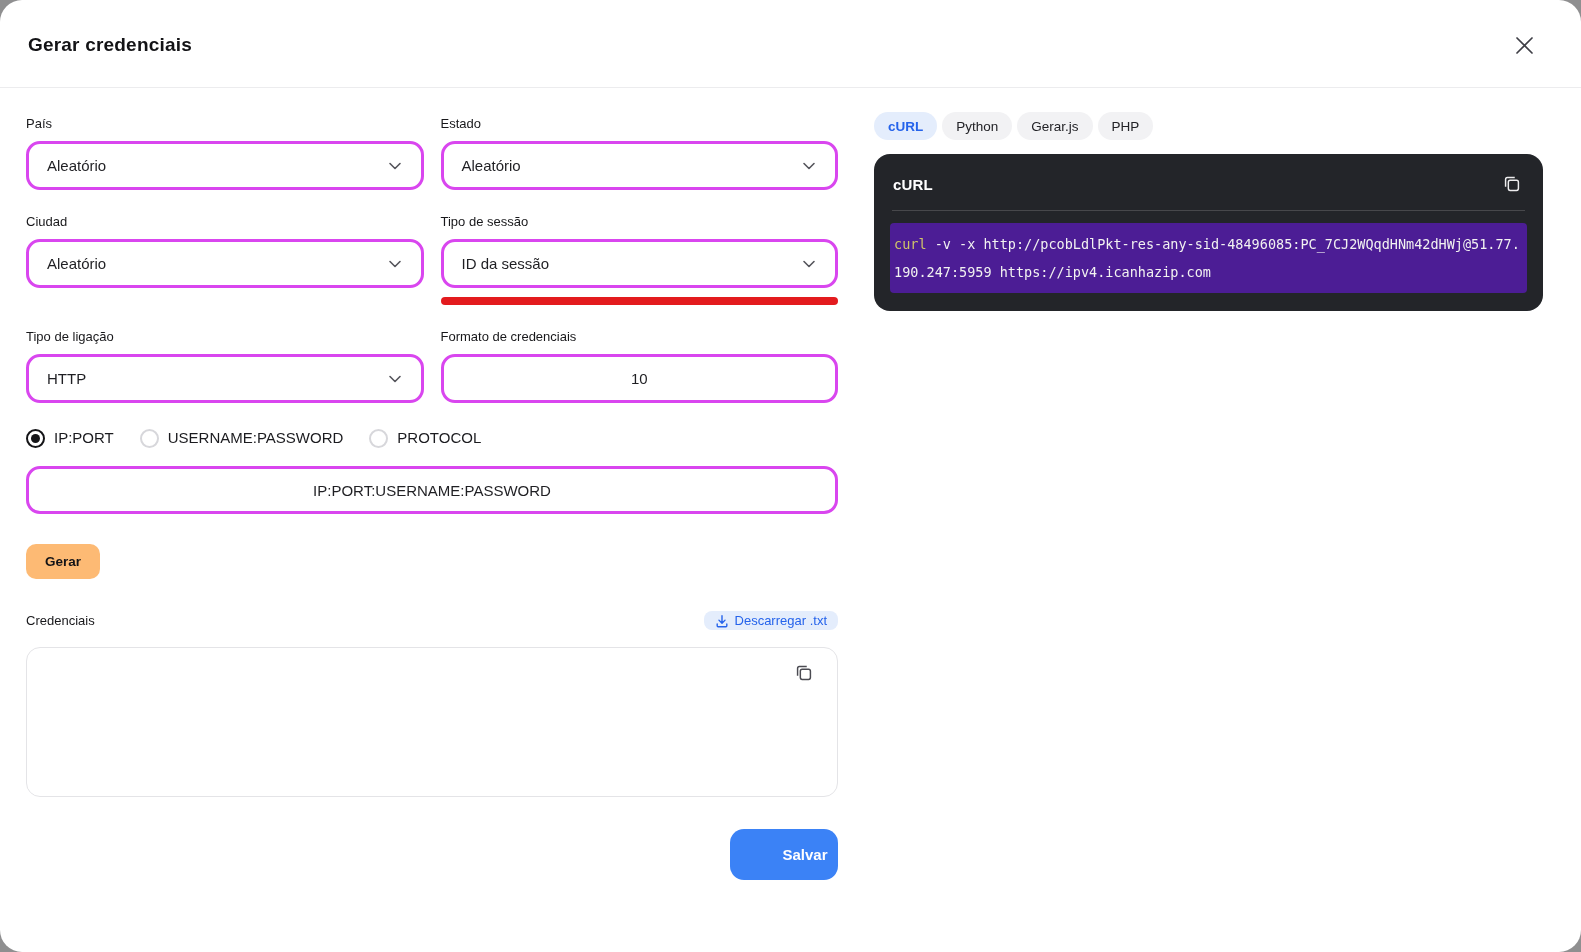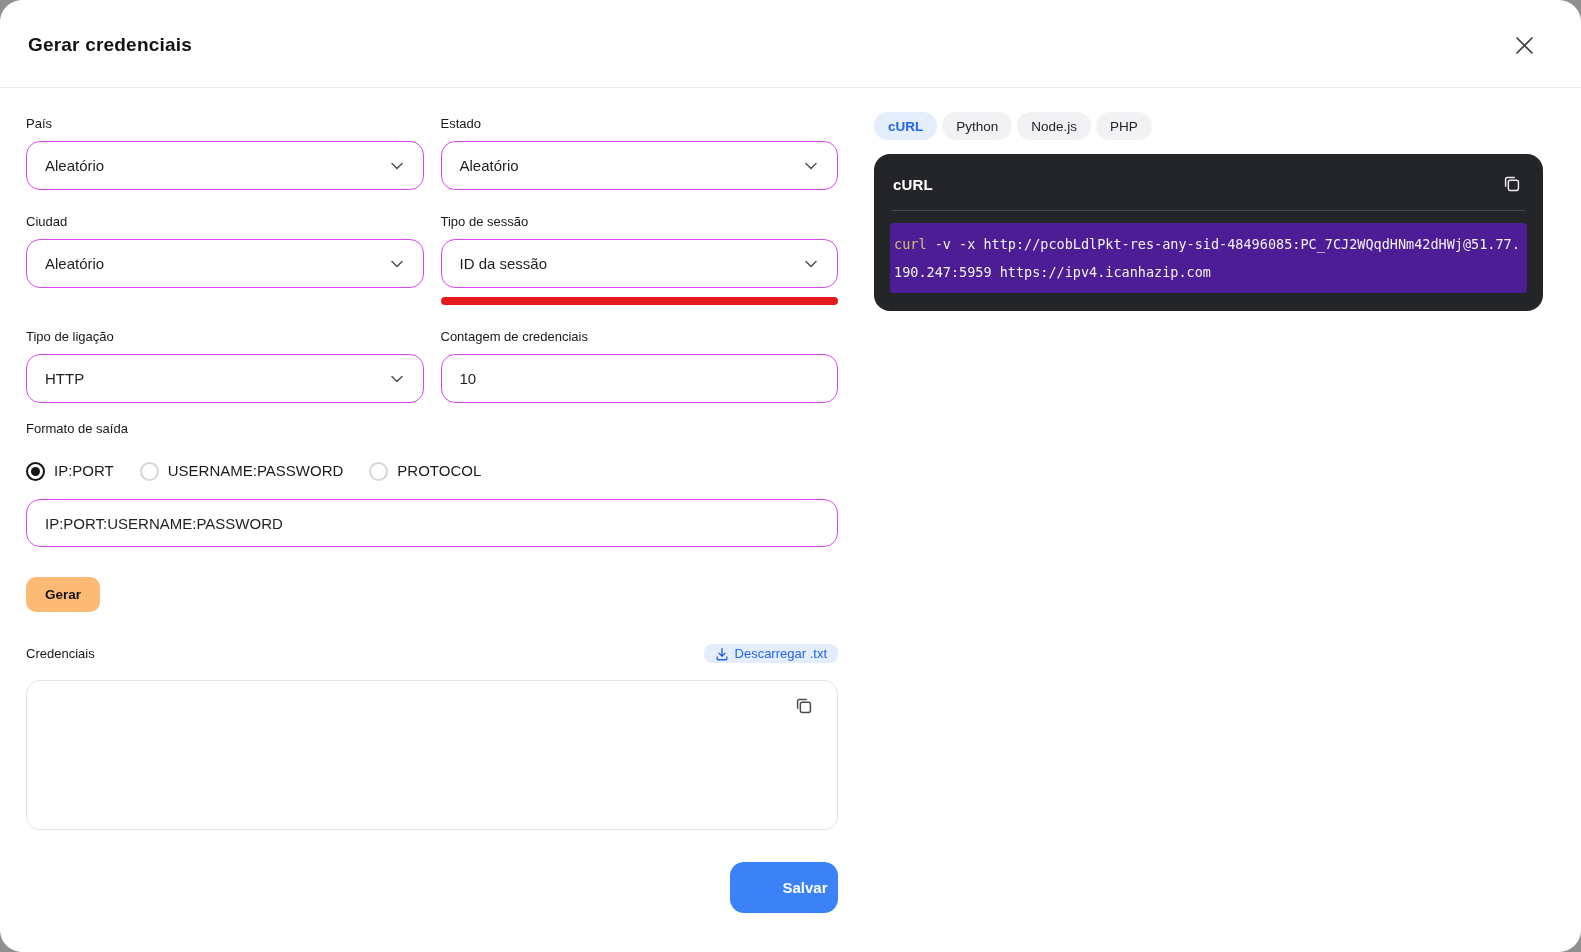--- a/index.html
+++ b/index.html
@@ -34,29 +34,29 @@
   .content { display:flex; padding:0 38px 0 26px; }
   .left-col { width:812px; flex:none; }
   .right-col { flex:1; margin-left:36px; }
 
   
   .grid2 { display:grid; grid-template-columns:1fr 1fr; column-gap:17px; }
   .field { margin-top:28px; }
   .field-label { display:block; font-size:13px; color:#18181b; margin-bottom:10px; }
   .select-box, .text-input {
     height:49px; width:100%;
-    border:1px solid #d946ef; border-radius:14px;
+    border:3px solid #d946ef; border-radius:14px;
     background:#fff;
     display:flex; align-items:center; justify-content:space-between;
     padding:0 18px;
     font-size:15px; color:#1f1f23;
     font-family:"Liberation Sans", sans-serif;
     cursor:pointer;
   }
-  .text-input { cursor:text; }
+  .text-input { cursor:text;text-align:center; }
   input.text-input { display:block; }
   .chevron { width:16px; height:16px; color:#55555c; flex:none; }
   .error-bar {
     height:8px; border-radius:5px;
     margin-top:9px;
   }
   .fmt-label { margin-top:18px; }
   .radio-row { display:flex; align-items:center; margin-top:26px; gap:26px; }
   .radio-opt { display:flex; align-items:flex-start; gap:9px; cursor:pointer; }
   .radio-circle {
@@ -213,26 +213,25 @@
         <div class="field" style="margin-top:24px">
           <label class="field-label">Tipo de ligação</label>
           <div class="select-box">
             <span>HTTP</span>
             <svg class="chevron" viewBox="0 0 16 16" fill="none" stroke="currentColor" stroke-width="1.6" stroke-linecap="round" stroke-linejoin="round">
                 <polyline points="3,5.5 8,10.5 13,5.5"></polyline>
               </svg>
           </div>
         </div>
         <div class="field" style="margin-top:24px">
-          <label class="field-label">Contagem de credenciais</label>
+          <label class="field-label">Formato de credenciais</label>
           <input class="text-input" value="10" style="">
         </div>
       </div>
 
-      <label class="field-label fmt-label">Formato de saída</label>
 
       <div class="radio-row">
         <div class="radio-opt selected">
           <span class="radio-circle">
               <span class="radio-dot"></span>
             </span>
           <span class="radio-label">IP:PORT</span>
         </div>
         <div class="radio-opt">
           <span class="radio-circle">
@@ -276,21 +275,21 @@
         <button class="save-btn" style="background: #3b82f6; padding-left: 42px;">Salvar</button>
       </div>
 
     </div>
 
     <div class="right-col">
 
       <div class="tabs">
         <button class="tab active" style="background: rgb(228, 237, 252); color: rgb(37, 99, 235);">cURL</button>
         <button class="tab">Python</button>
-        <button class="tab">Node.js</button>
+        <button class="tab">Gerar.js</button>
         <button class="tab">PHP</button>
       </div>
 
       <div class="code-card" style="background: rgb(35, 37, 41);">
         <div class="code-card-header">
           <span class="code-card-title">cURL</span>
           <button class="code-copy-btn">
             <svg width="22" height="22" viewBox="0 0 24 24" fill="none" stroke="currentColor" stroke-width="1.6" stroke-linejoin="round">
                 <rect x="8" y="8" width="11" height="11" rx="2"></rect>
                 <path d="M5 15 V7 a2 2 0 0 1 2-2 h8"></path>

